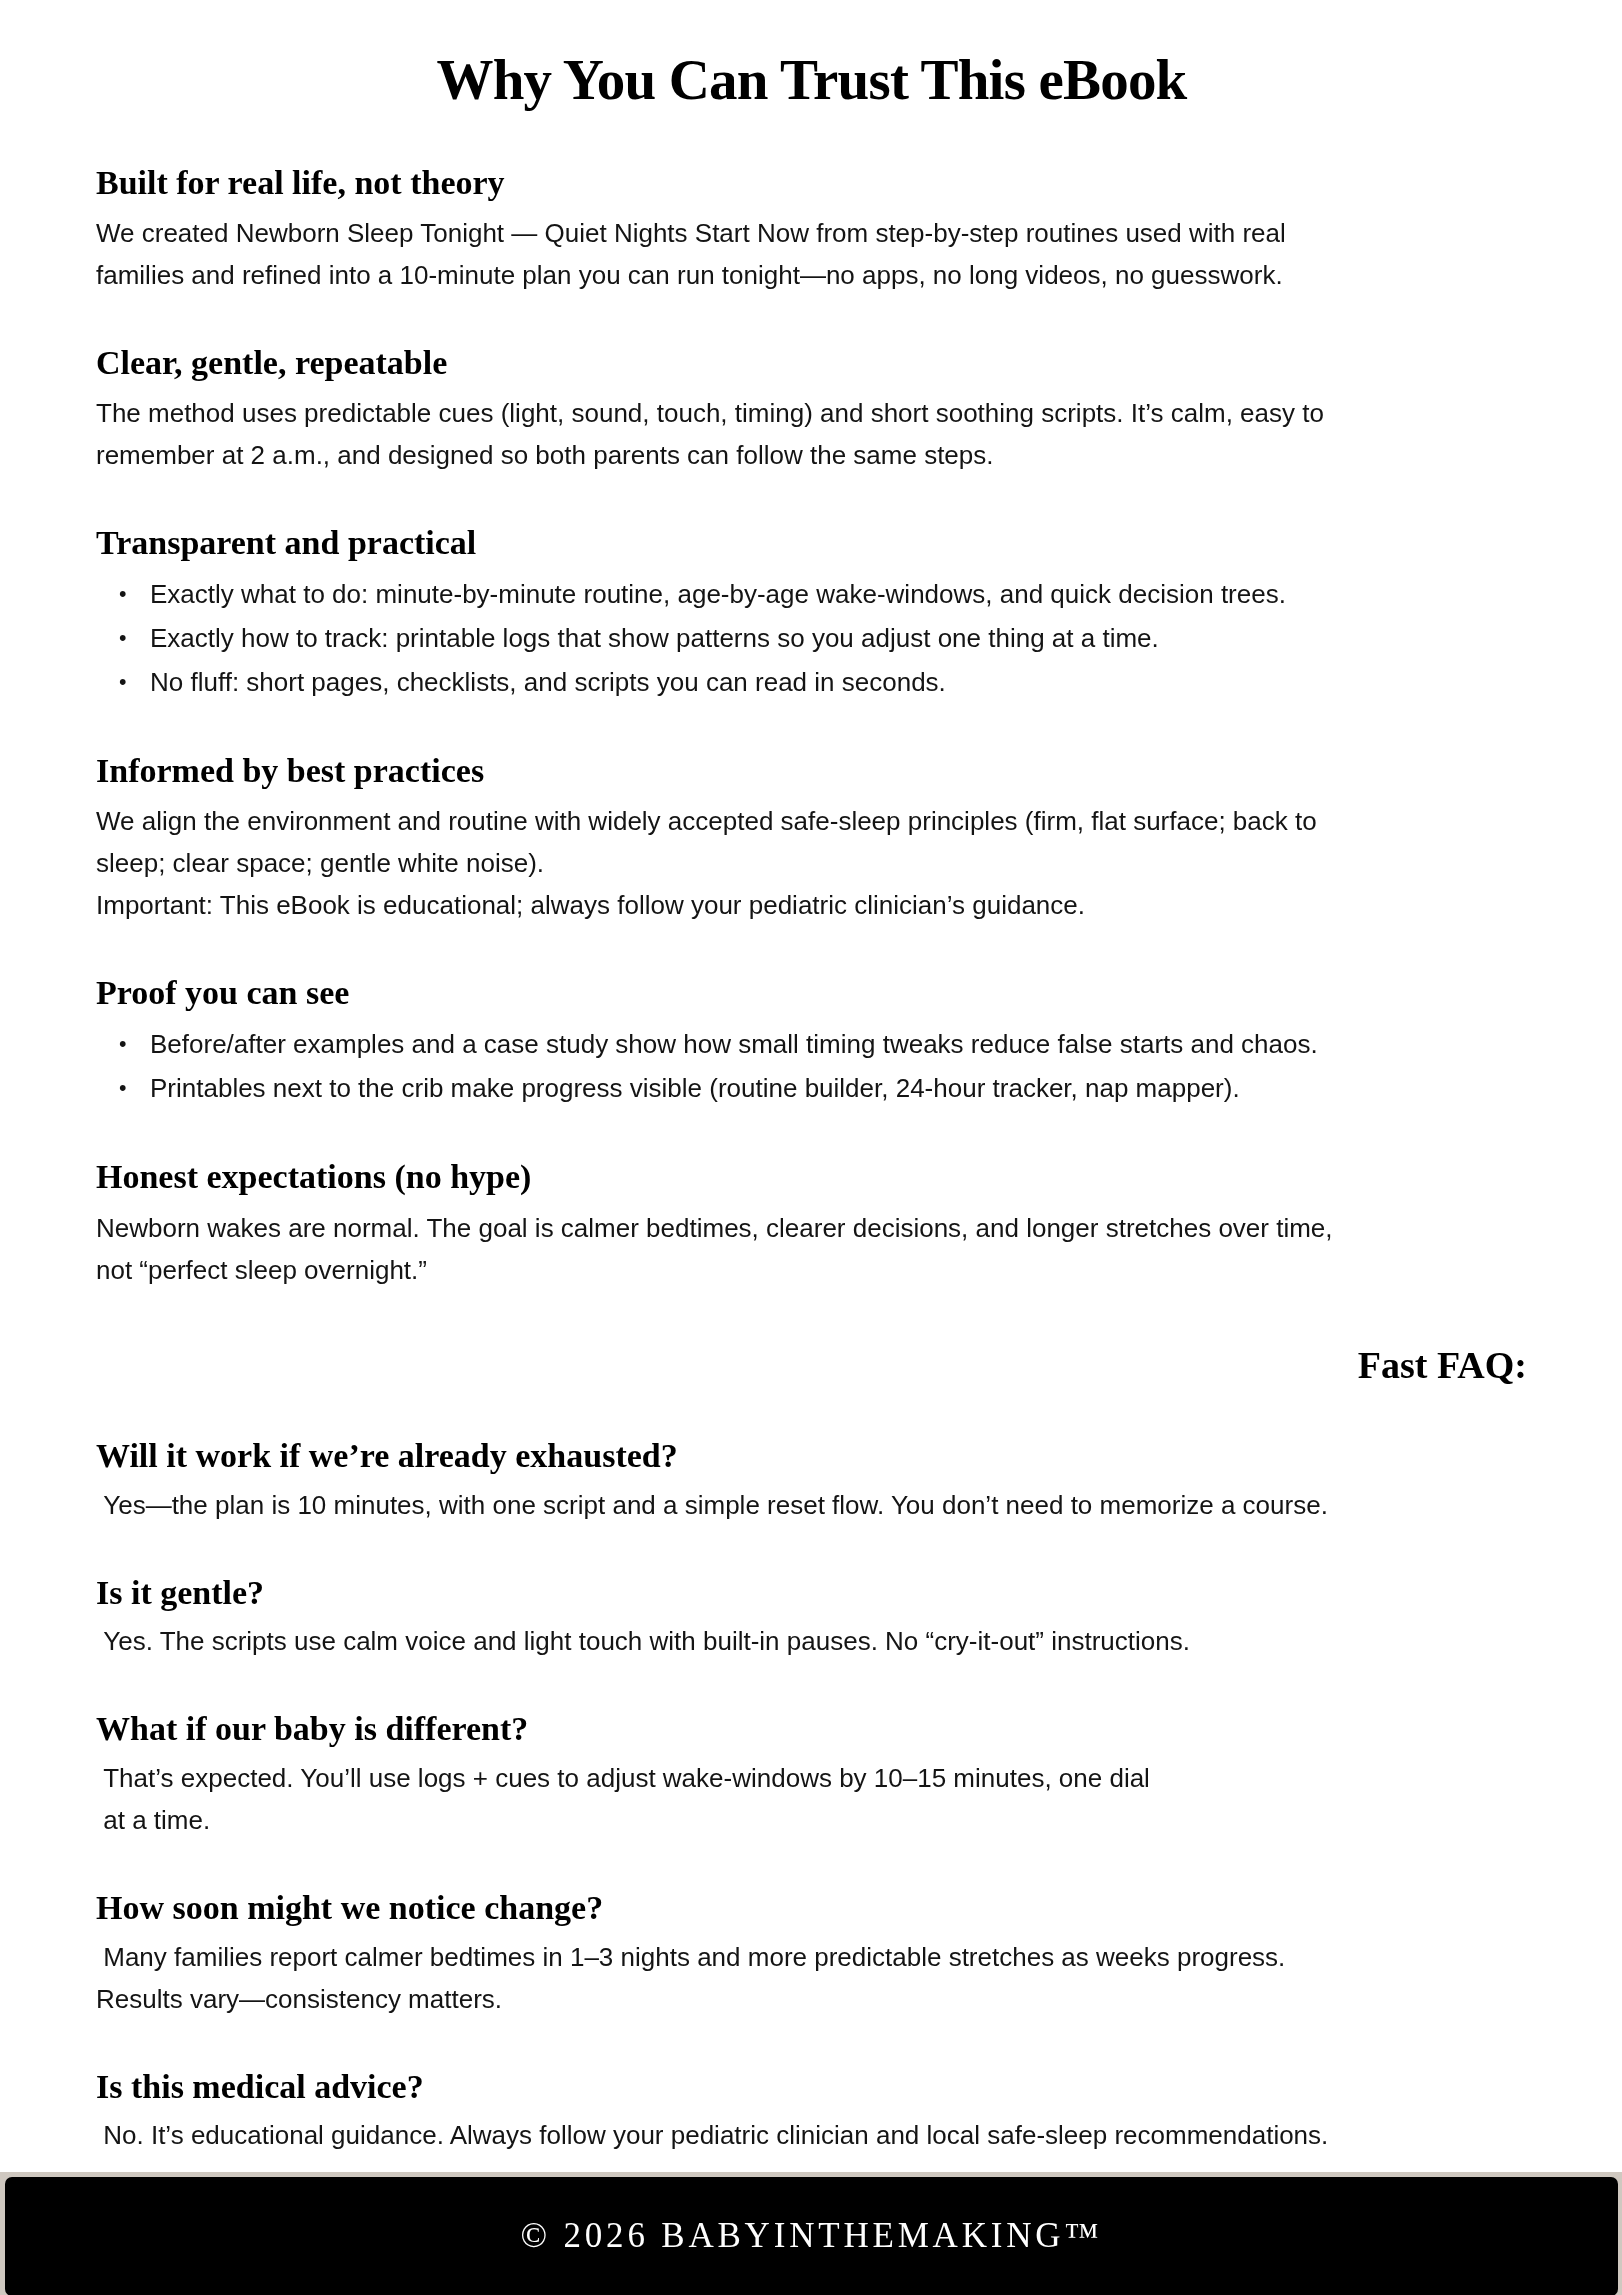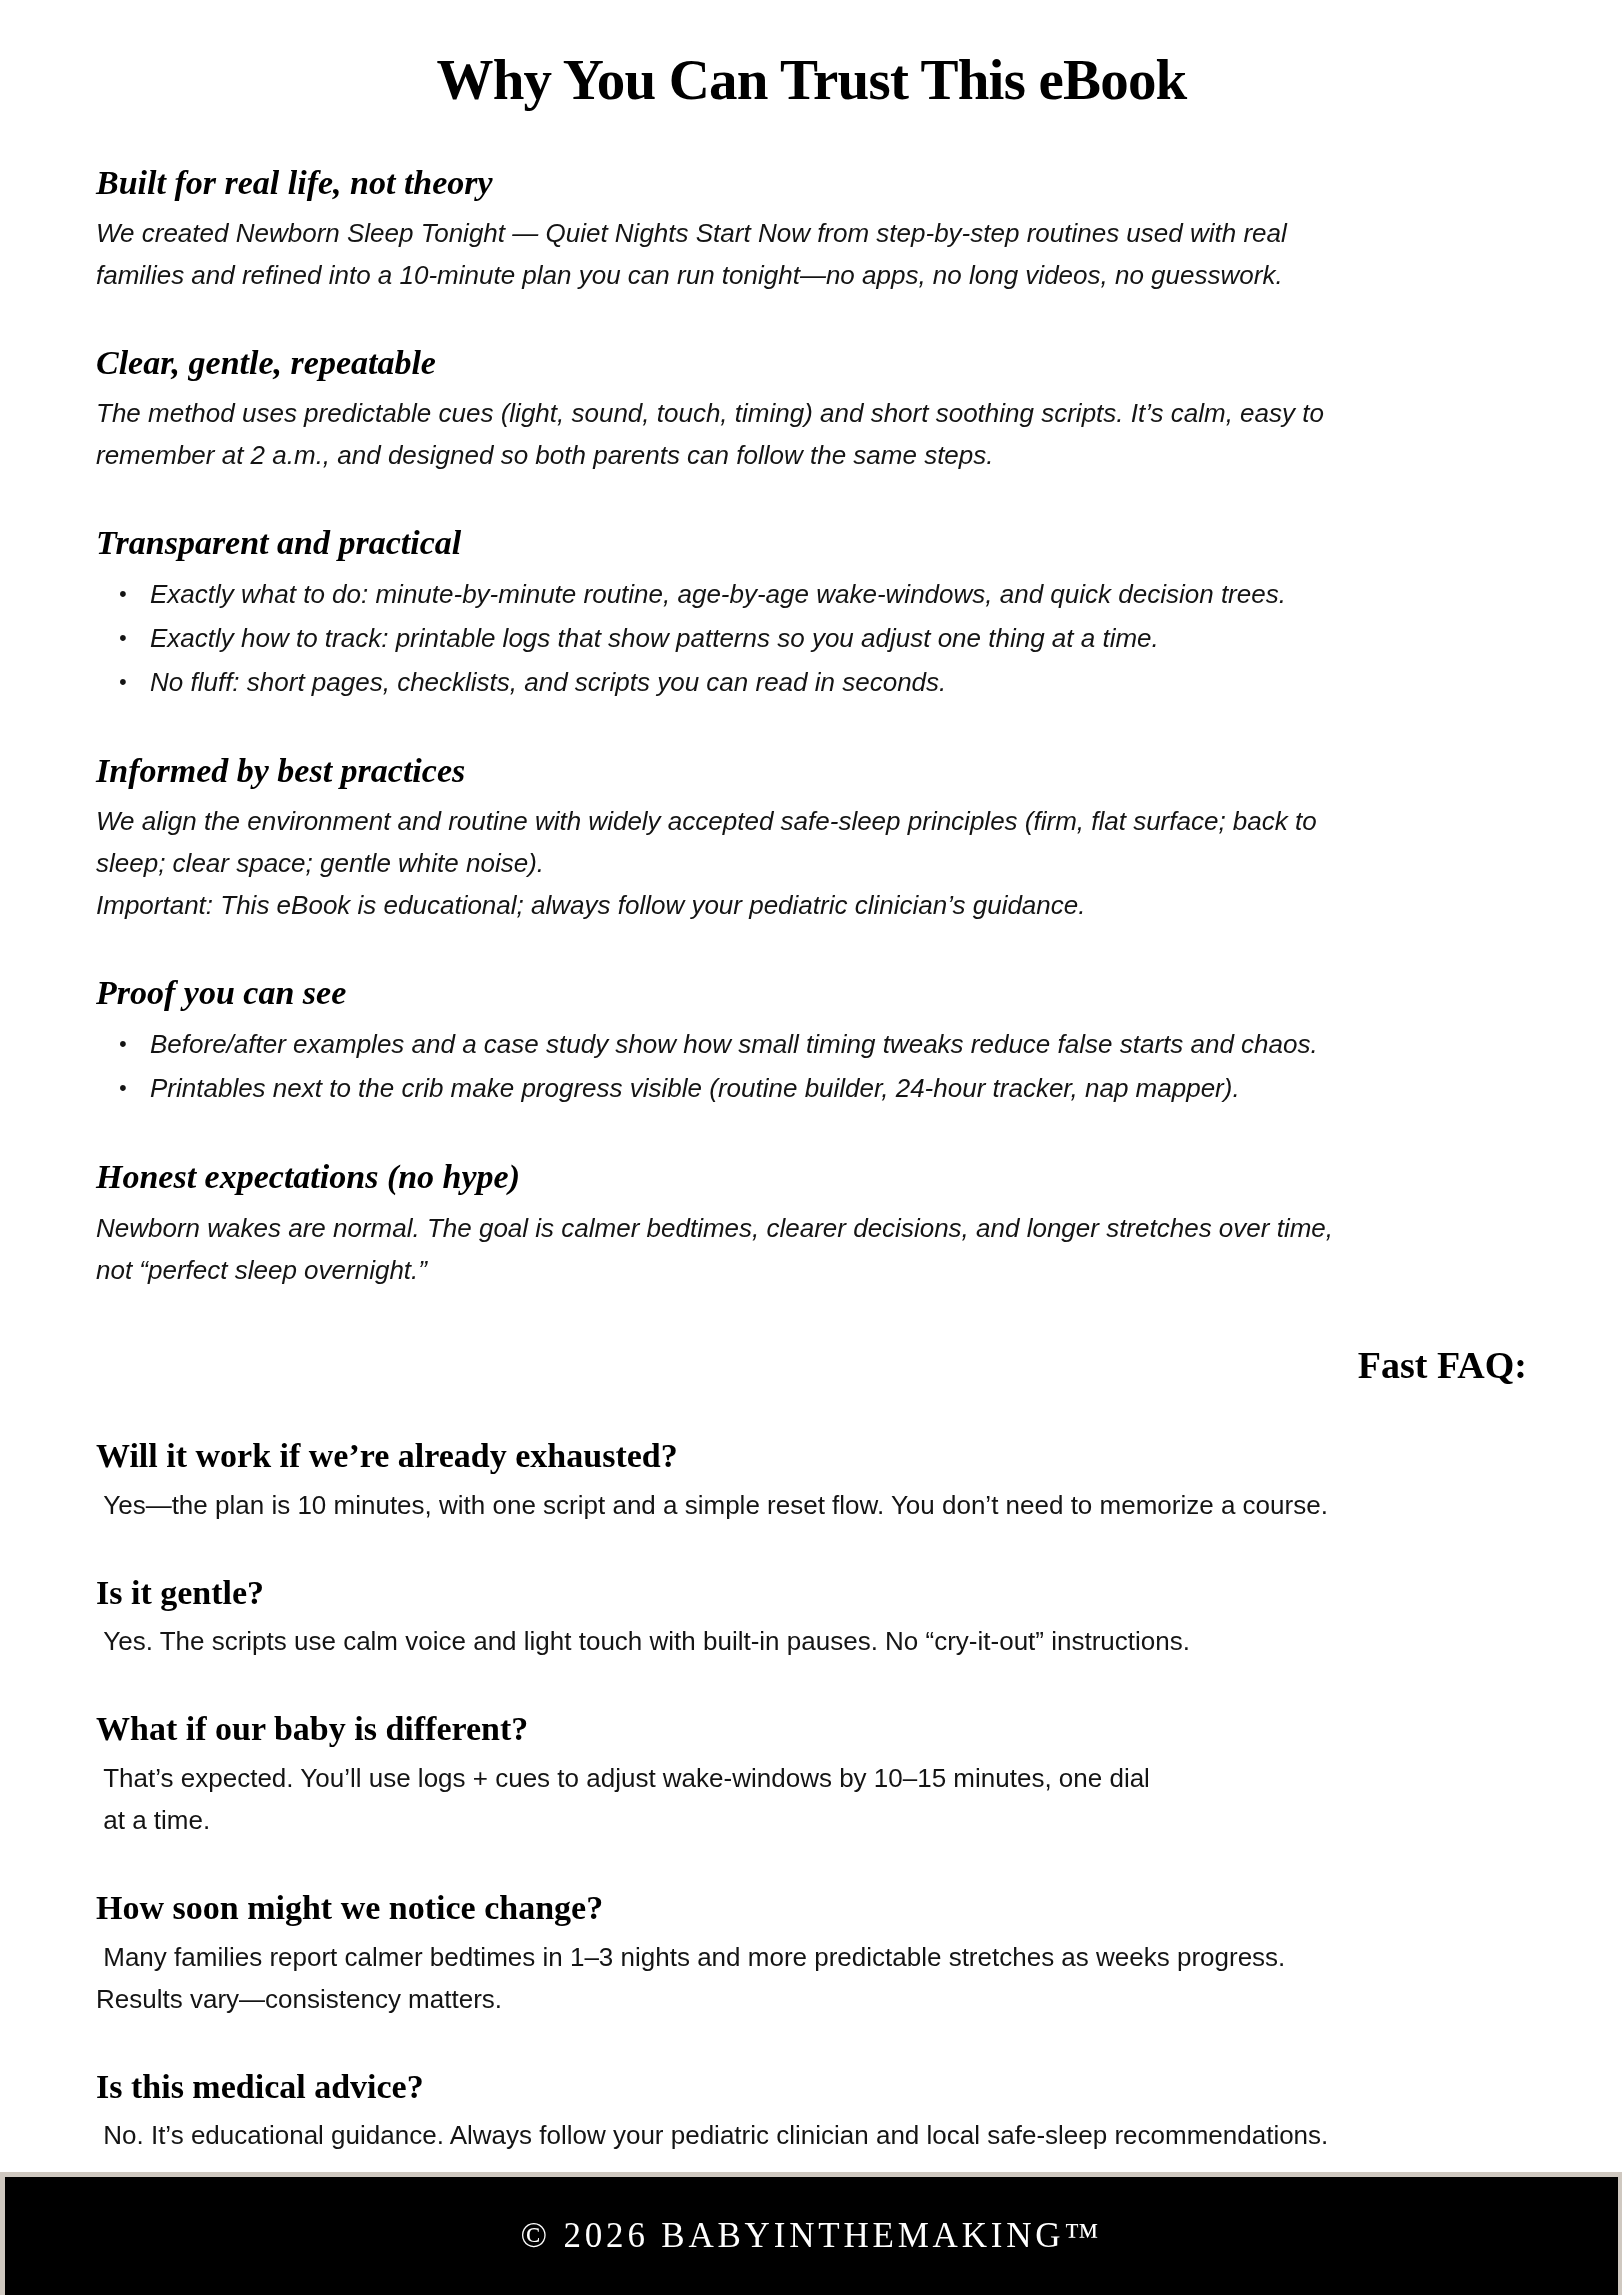--- a/index.html
+++ b/index.html
@@ -18,21 +18,21 @@
   .doc-title{
     margin:16px;
     font-family:"Liberation Serif", serif;
     font-weight:bold;
     font-size:57px;
     line-height:1.15;
     text-align:center;
     color:#000000;
     letter-spacing:-0.8px;
   }
-  .section{margin-top:46px;font-style:italic;}
+  .section{margin-top:46px;}
   .section.first{margin-top:49px;}
   .section h2{
     margin:0 0 7.7px 0;
     font-family:"Liberation Serif", serif;
     font-weight:bold;
     font-size:34px;
     line-height:1.25;
     color:#000000;
   }
   .body-line{
@@ -96,20 +96,21 @@
     padding:4.6px 4.6px 0 4.6px;
     box-sizing:border-box;
   }
   .footer-bar{
     width:100%;
     height:100%;
     background:#000000;
     display:flex;
     align-items:center;
     justify-content:center;
+    border-radius:7px;
   }
   .footer-text{
     font-family:"Liberation Serif", serif;
     font-size:35px;
     letter-spacing:3.8px;
     color:#ffffff;
     font-weight:normal;
   }
 </style>
 </head>

